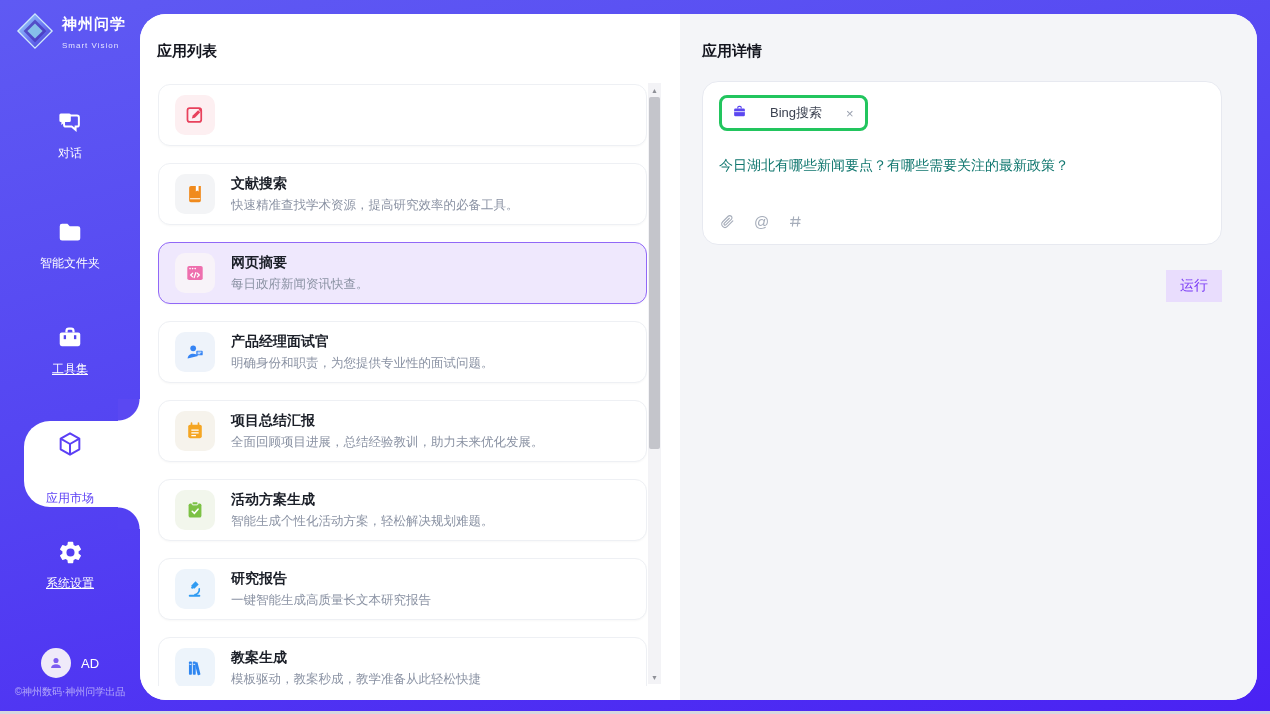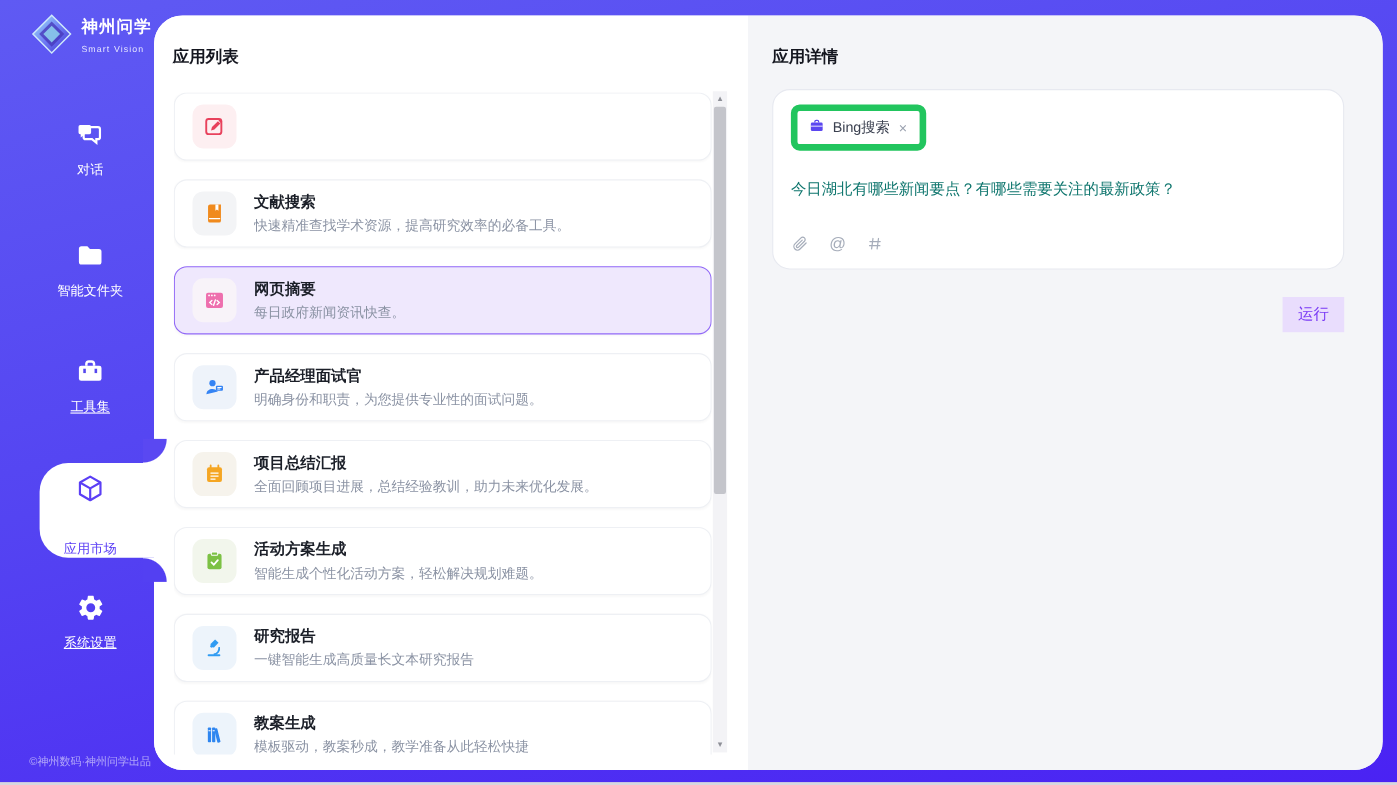--- a/index.html
+++ b/index.html
@@ -3,21 +3,21 @@
 <meta charset="utf-8">
 <style>
   * { margin:0; padding:0; box-sizing:border-box; }
   html,body { width:1270px; height:714px; overflow:hidden; }
   body {
     font-family:"Liberation Sans","DejaVu Sans",sans-serif;
     background:linear-gradient(165deg,#5f5af3 0%,#5444f2 45%,#4a22f3 100%);
     position:relative; color:#1b1f28;
   }
   
-  .sidebar { position:absolute; left:12px; top:0; width:140px; height:606px; z-index:2; }
+  .sidebar { position:absolute; left:0; top:0; width:140px; height:606px; z-index:2; }
   .logo { position:absolute; top:12px; left:16px; display:flex; align-items:center; gap:8px; }
   .logo-text .cn { color:#fff; font-weight:bold; font-size:15px; letter-spacing:1px; }
   .logo-text .en { color:#e4e4ff; font-size:8px; letter-spacing:1px; margin-top:2px; }
   .nav-item { position:absolute; width:140px; text-align:center; cursor:pointer; z-index:3; }
   .nav-item .nic { display:inline-block; width:28px; height:28px; }
   .nav-item .nlabel { display:block; margin-top:5px; font-size:12px; color:#fff; }
   .nav-item.underline .nlabel { text-decoration:underline; }
   .nav-item.active .nlabel { color:#5b3ff5;margin-top:28px; }
   .active-blob { position:absolute; left:24px; right:0; top:421px; height:86px;
     background:#fff; border-radius:26px 0 0 26px; z-index:2; }
@@ -47,21 +47,21 @@
   
   .vscroll { position:absolute; left:508px; top:69px; width:13px; height:601px; background:#f3f3f6; }
   .vscroll .arrow { position:absolute; left:0; width:13px; height:14px; display:flex; align-items:center; justify-content:center;
     font-size:7px; color:#8e9097; cursor:pointer; }
   .vscroll .arrow.up { top:0; } .vscroll .arrow.down { bottom:0; }
   .vscroll .thumb { position:absolute; left:1px; top:14px; width:11px; height:352px; background:#c4c5cb; border-radius:2px; cursor:pointer; }
   
   .detail-col { flex:1; background:#f4f5f8; position:relative; padding:28px 35px 0 22px; }
   .detail-card { margin-top:20px; background:#fff; border:1px solid #e7e9f0; border-radius:16px;
     height:164px; padding:13px 16px; position:relative; }
-  .chip { display:inline-flex; align-items:center; gap:7px; border:6px solid #22c55e; border-radius:8px;
+  .chip { display:inline-flex; align-items:center; gap:23px; border:3px solid #22c55e; border-radius:8px;
     padding:6px 10px; background:#fff; font-size:13px; color:#3b4150; cursor:default; }
   .chip .close { color:#9aa1af; font-size:13px; cursor:pointer; padding:0 1px; }
   .question { margin-top:24px; font-size:14px; color:#0f766e; line-height:1.5; cursor:text; }
   .tools-row { position:absolute; left:16px; bottom:14px; display:flex; align-items:center; gap:17px; color:#a6adba; }
   .tools-row .ticon { width:17px; height:17px; display:flex; align-items:center; justify-content:center; cursor:pointer;
     font-size:15px; color:#a6adba; }
   .run-row { margin-top:25px; display:flex; justify-content:flex-end; }
   .run-btn { background:#e9ddfd; color:#7a3bf5; font-size:14px; border:none; border-radius:0;
     padding:7px 14px; cursor:pointer; font-family:inherit; }
   
@@ -128,20 +128,29 @@
     <span class="nlabel">应用市场</span>
   </div>
       <div class="nav-item underline" style="top: 539px;">
     <span class="nic"><svg width="27" height="27" viewBox="0 0 24 24">
             <path fill="#ffffff" d="M19.14 12.94c.04-.3.06-.61.06-.94 0-.32-.02-.64-.07-.94l2.03-1.58a.49.49 0 0 0 .12-.61l-1.92-3.32a.49.49 0 0 0-.59-.22l-2.39.96c-.5-.38-1.03-.7-1.62-.94l-.36-2.54a.48.48 0 0 0-.48-.41h-3.84c-.24 0-.43.17-.47.41l-.36 2.54c-.59.24-1.13.57-1.62.94l-2.39-.96a.49.49 0 0 0-.59.22L2.74 8.87c-.12.21-.08.47.12.61l2.03 1.58c-.05.3-.09.63-.09.94s.02.64.07.94l-2.03 1.58a.49.49 0 0 0-.12.61l1.92 3.32c.12.22.37.29.59.22l2.39-.96c.5.38 1.03.7 1.62.94l.36 2.54c.05.24.24.41.48.41h3.84c.24 0 .44-.17.47-.41l.36-2.54c.59-.24 1.13-.56 1.62-.94l2.39.96c.22.08.47 0 .59-.22l1.92-3.32c.12-.22.07-.47-.12-.61zM12 15.6A3.6 3.6 0 1 1 12 8.4a3.6 3.6 0 0 1 0 7.2z"></path>
           </svg></span>
     <span class="nlabel">系统设置</span>
   </div>
     </div>
 
+  <div class="user-row">
+    <span class="avatar">
+      <svg width="18" height="18" viewBox="0 0 24 24">
+          <circle cx="12" cy="8.6" r="3.4" fill="#7c5cf0"></circle>
+          <path d="M5.4 18.6c0-3.2 3-5 6.6-5s6.6 1.8 6.6 5z" fill="#7c5cf0"></path>
+        </svg>
+    </span>
+    <span class="user-name">AD</span>
+  </div>
   <div class="side-footer">©神州数码·神州问学出品</div>
 </div>
 
 <div class="panel">
 
   <div class="list-col">
     <div class="col-title">应用列表</div>
     <div class="cards-viewport" id="cards">
         <div class="card">
     <div class="tile" style="background: rgb(253, 239, 241);">

